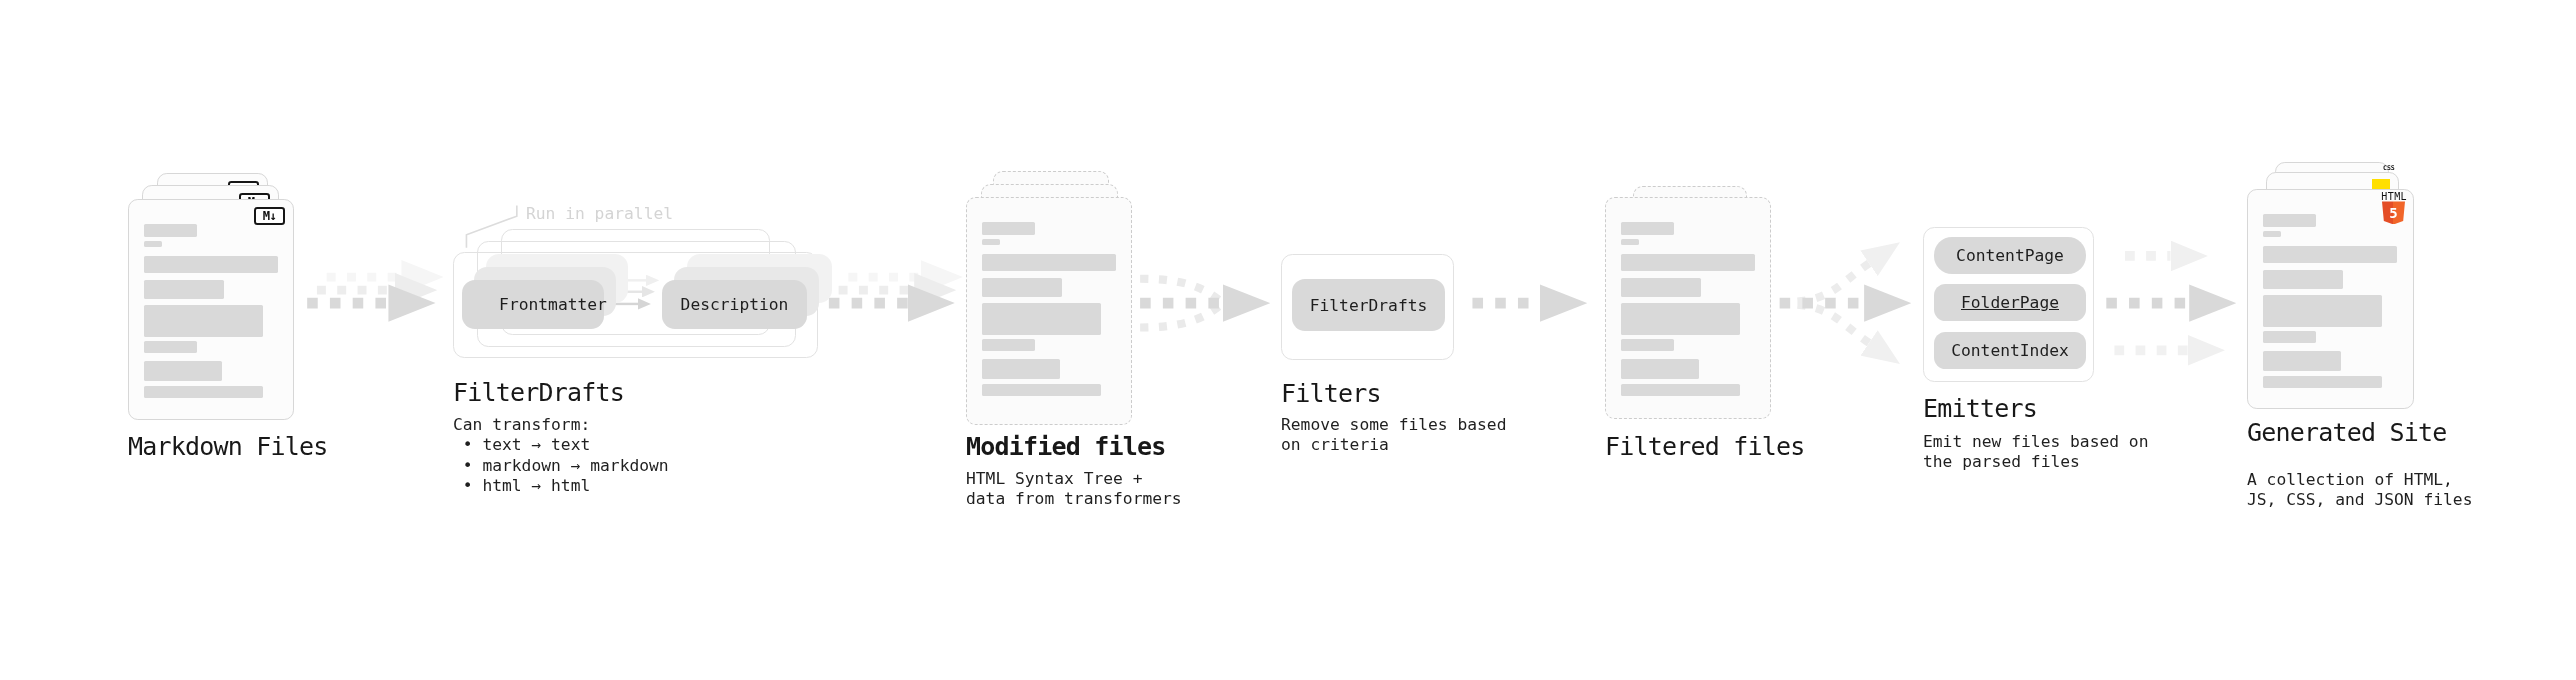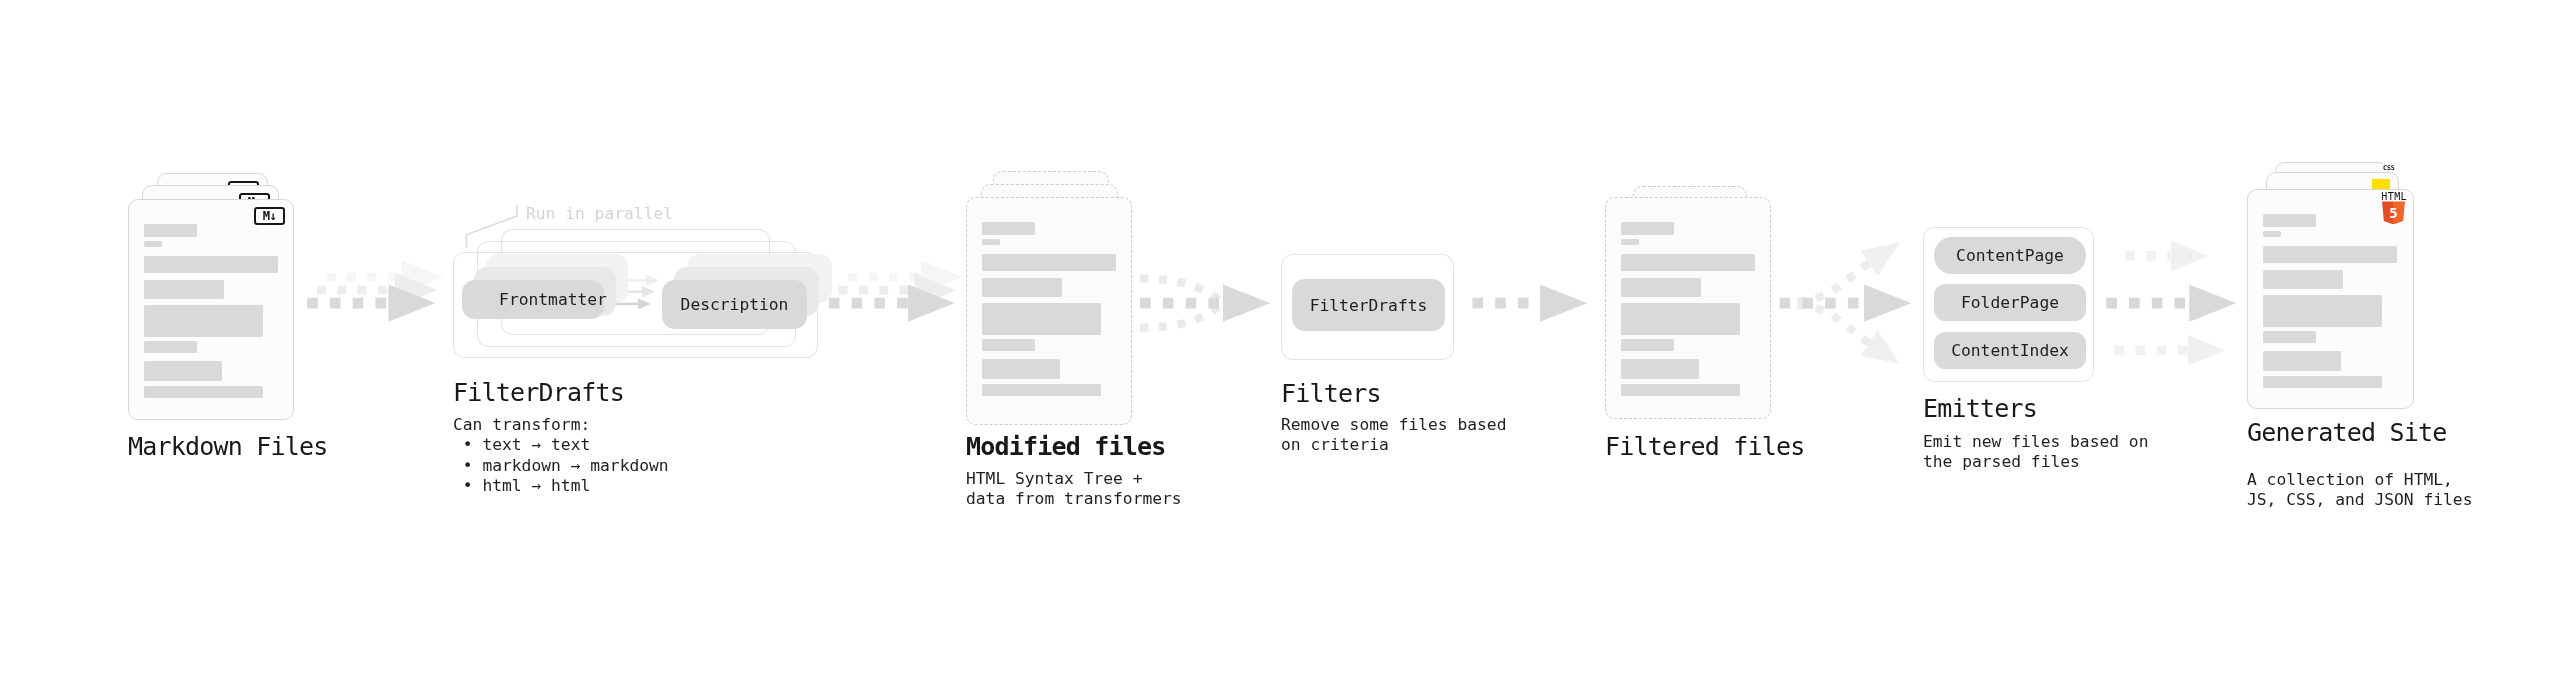--- a/index.html
+++ b/index.html
@@ -123,21 +123,21 @@
   </div>
 
   <div class="stage">
     <div class="callout-text" style="left:526px;top:204px;">Run in parallel</div>
     <div class="tbox" style="left:501px;top:229px;width:269px;height:106px;"></div>
     <div class="tbox" style="left:477px;top:241px;width:319px;height:106px;"></div>
     <div class="tbox" style="left:453px;top:252px;width:365px;height:106px;"></div>
 
     <div class="pill echo2" style="left:486px;top:254px;width:142px;height:49px;"></div>
     <div class="pill echo1" style="left:474px;top:267px;width:142px;height:49px;"></div>
-    <div class="pill" style="left:462px;top:280px;width:142px;height:39px;padding-left:40px;">Frontmatter</div>
+    <div class="pill" style="left:462px;top:280px;width:142px;height:49px;padding-left:40px;">Frontmatter</div>
 
     <div class="pill echo2" style="left:687px;top:254px;width:145px;height:49px;"></div>
     <div class="pill echo1" style="left:674px;top:267px;width:145px;height:49px;"></div>
     <div class="pill" style="left:662px;top:280px;width:145px;height:49px;">Description</div>
 
     <div class="stage-label" style="left:453px;top:378px;">FilterDrafts</div>
     <div class="stage-desc" style="left:453px;top:415px;">Can transform:
  • text → text
  • markdown → markdown
  • html → html</div>
@@ -180,21 +180,21 @@
         <div class="bar" style="top: 141px; width: 53px; height: 12.2px;"></div>
         <div class="bar" style="top: 161px; width: 78px; height: 19.5px;"></div>
         <div class="bar" style="top: 186px; width: 119px; height: 12.2px;"></div>
       </div>
     <div class="stage-label" style="left:1605px;top:432px;">Filtered files</div>
   </div>
 
   <div class="stage">
     <div class="tbox" style="left:1923px;top:227px;width:171px;height:155px;"></div>
     <div class="pill" style="left:1934px;top:237px;width:152px;height:37px;border-radius:18px;">ContentPage</div>
-    <div class="pill" style="left:1934px;top:284px;width:152px;height:37px;border-radius:11.4px;">FolderPage</div>
+    <div class="pill" style="left:1934px;top:284px;width:152px;height:37px;border-radius:11.4px;text-decoration:underline;">FolderPage</div>
     <div class="pill" style="left:1934px;top:332px;width:152px;height:37px;border-radius:11.4px;">ContentIndex</div>
     <div class="stage-label" style="left:1923px;top:394px;">Emitters</div>
     <div class="stage-desc" style="left:1923px;top:432px;">Emit new files based on
 the parsed files</div>
   </div>
 
   <div class="stage">
     <div class="fcard" style="left:2275px;top:162px;width:114px;height:89px;">
       <div class="css-badge">
         <div class="css-word">CSS</div>

